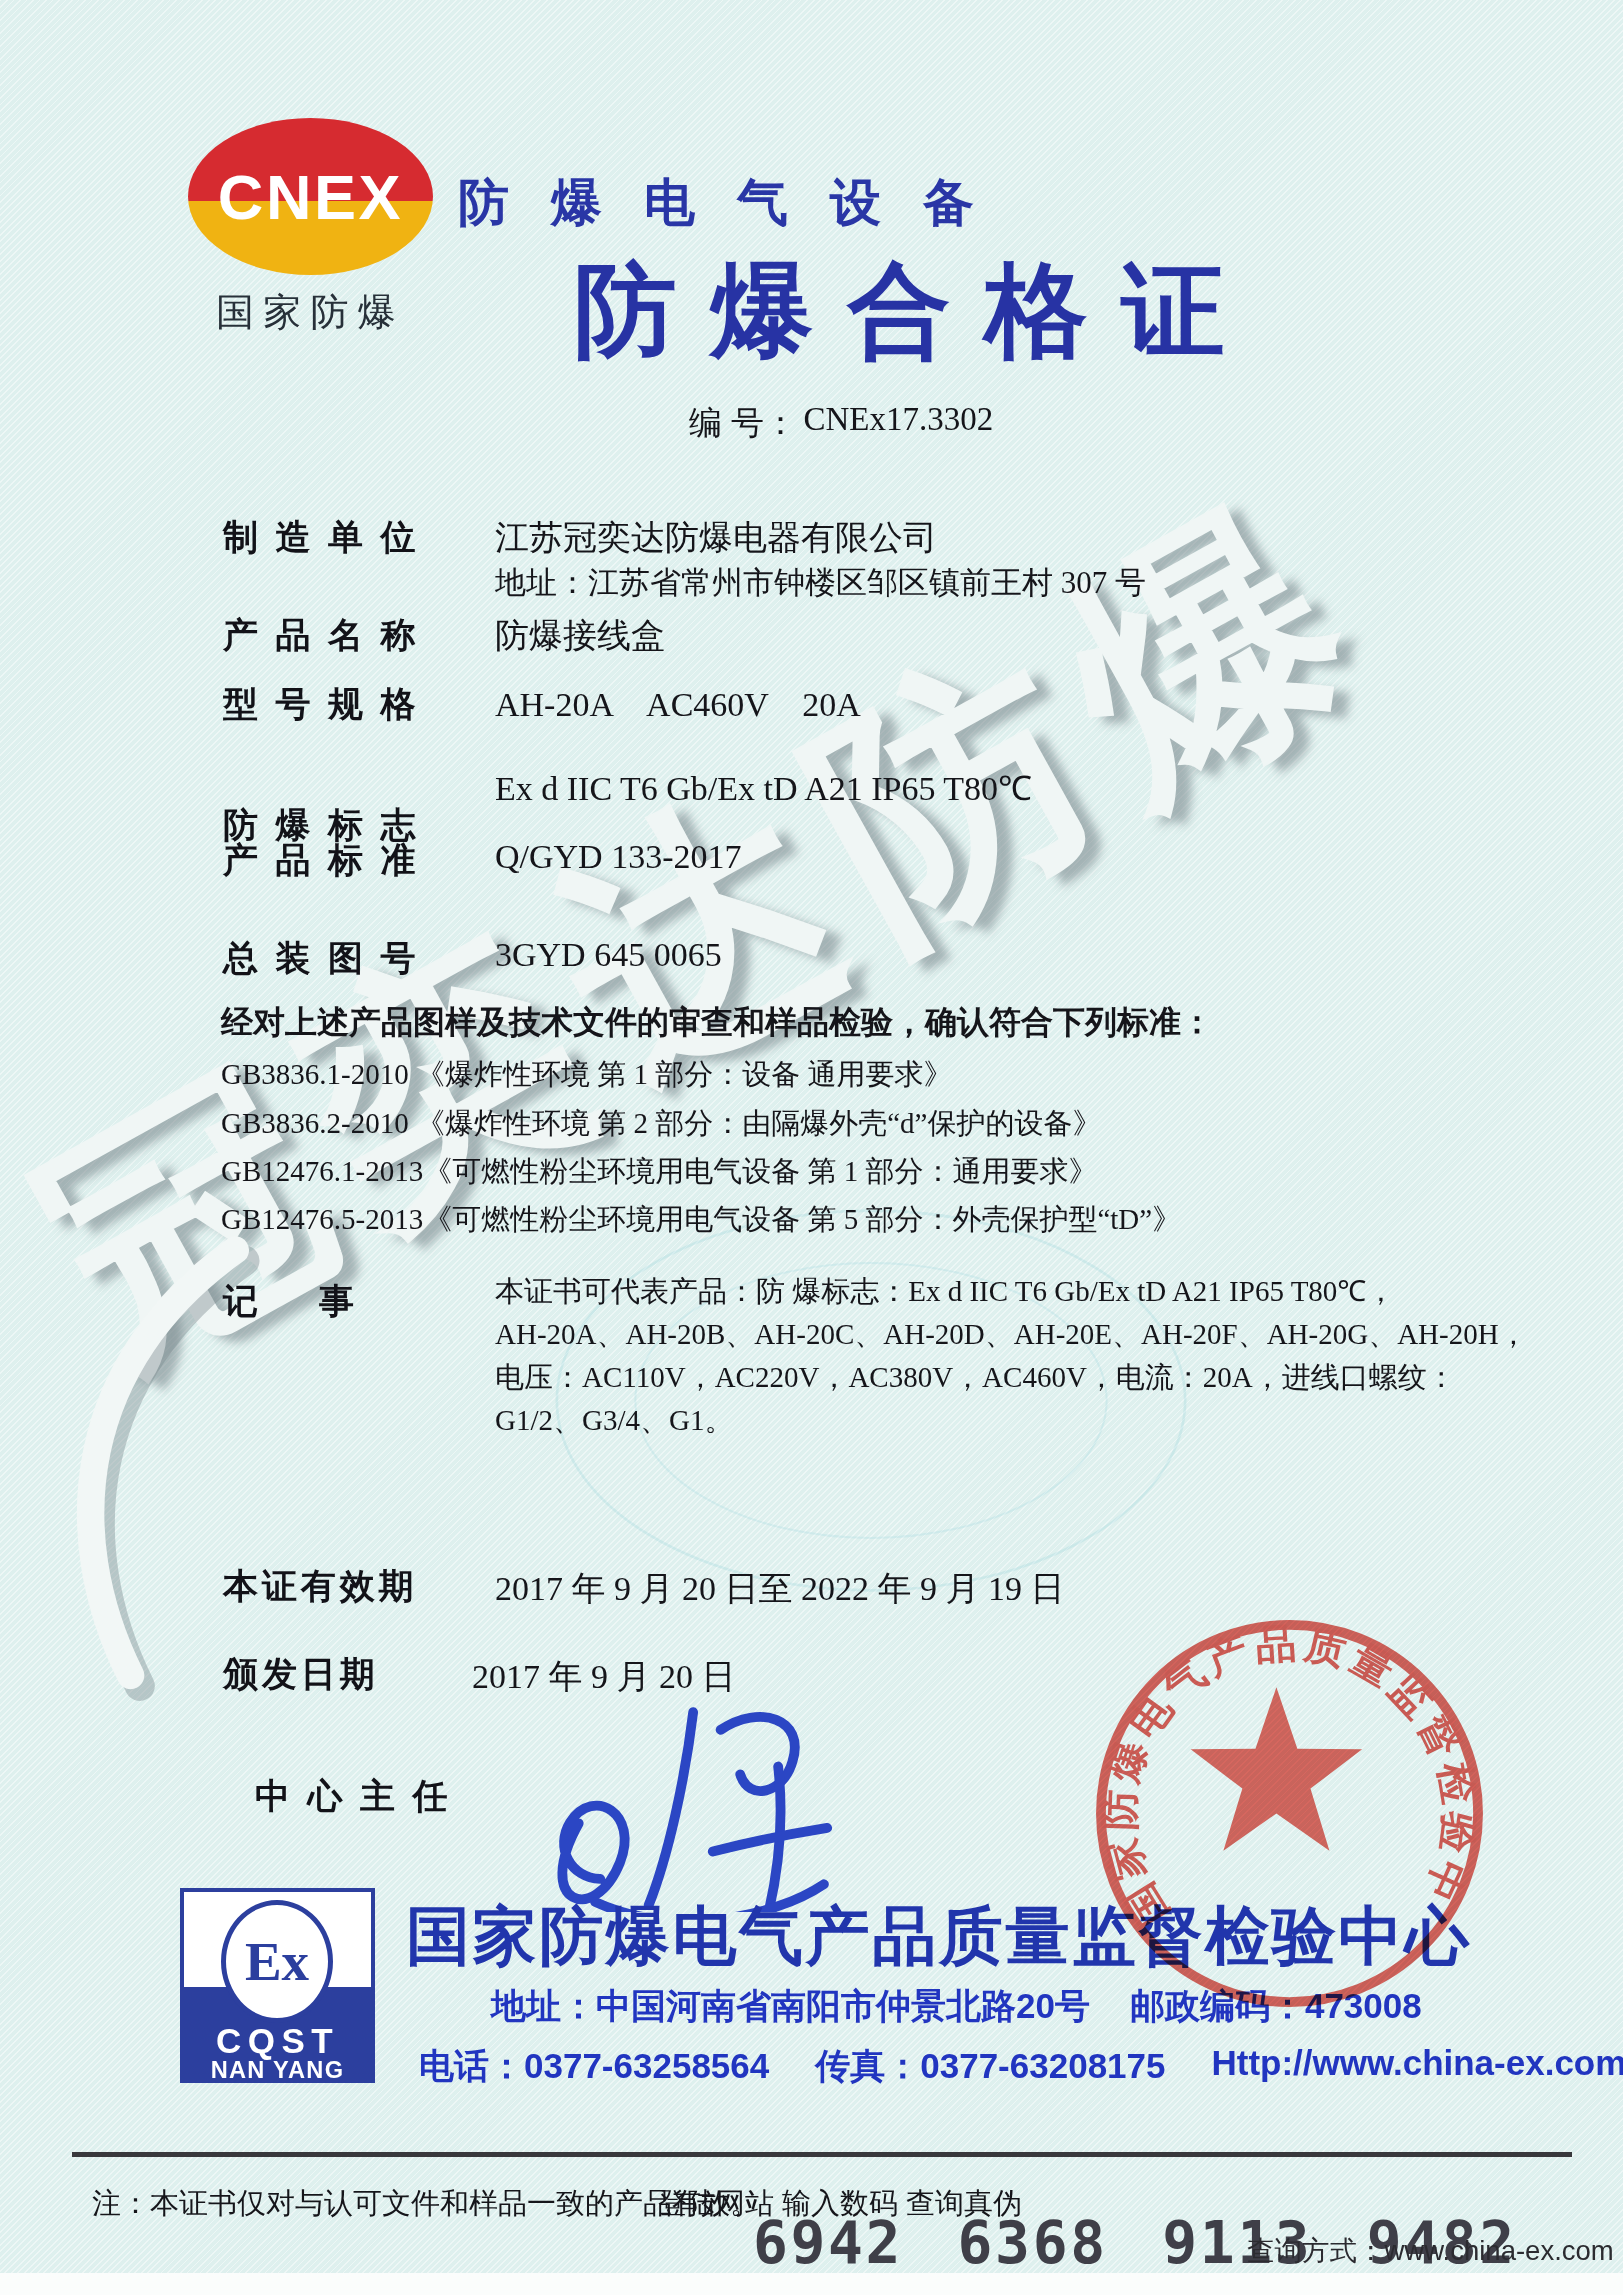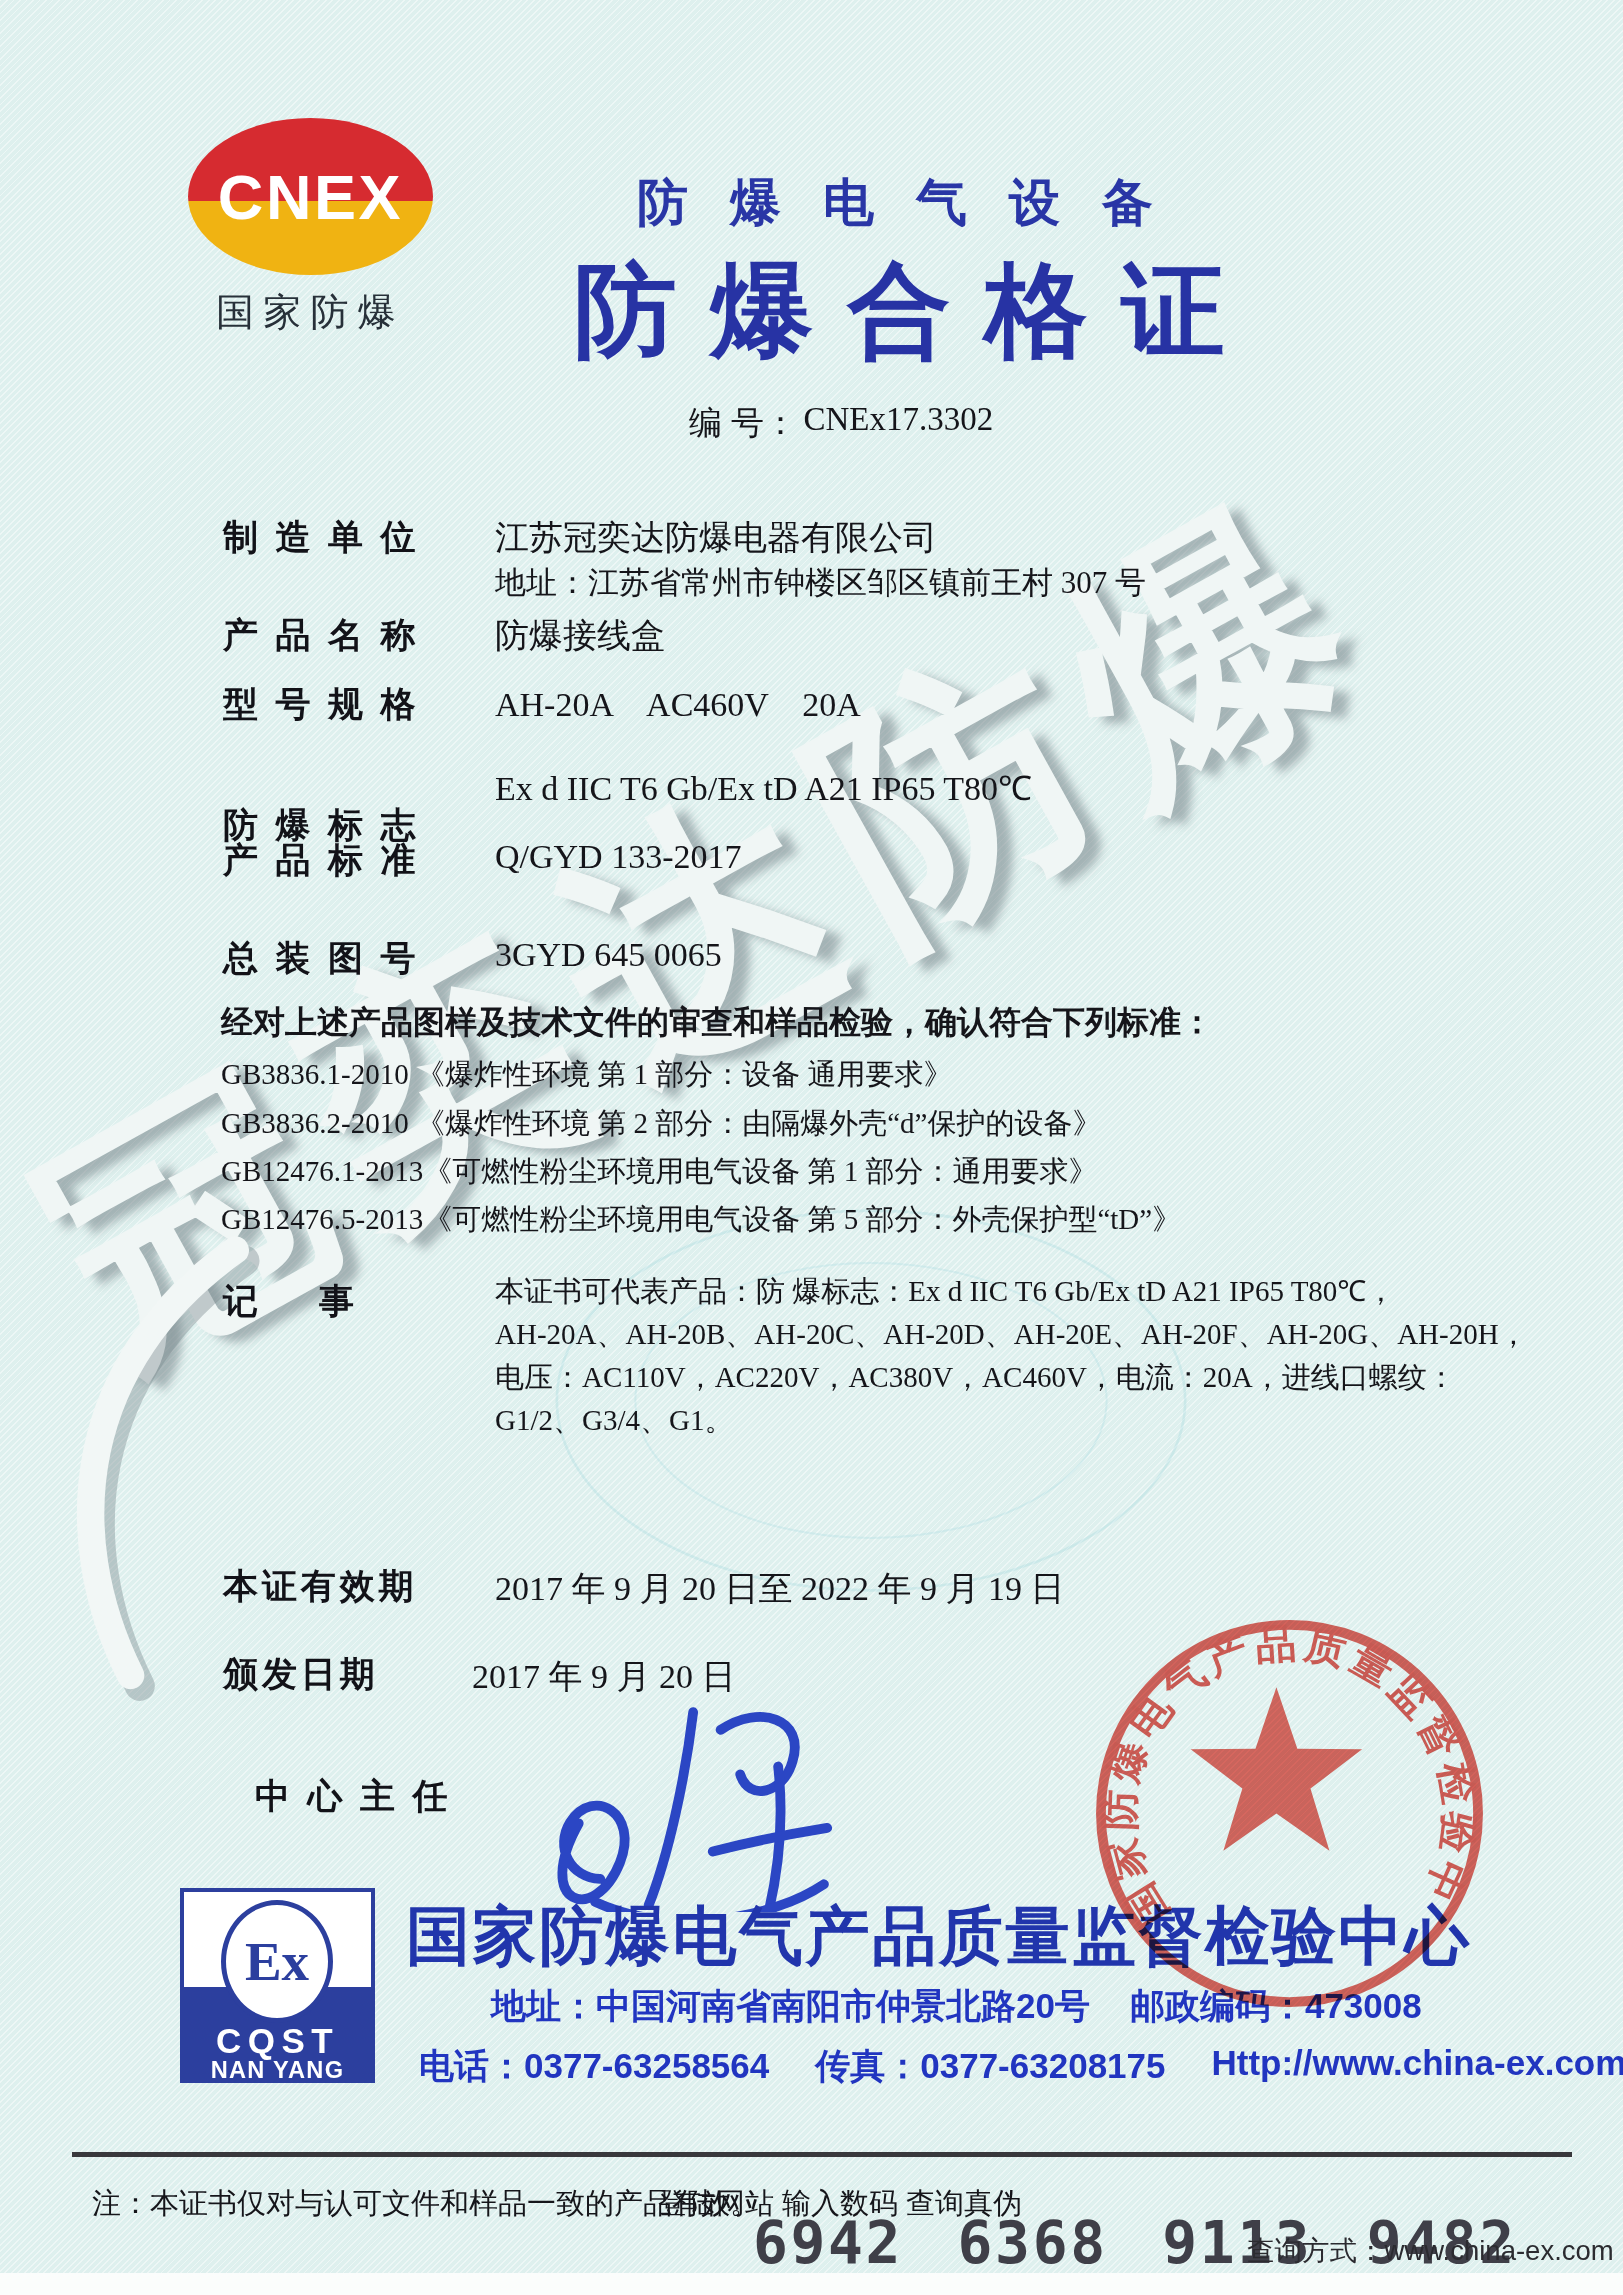--- a/index.html
+++ b/index.html
@@ -24,21 +24,21 @@
   
   .cnex{
     left:188px;top:118px;width:245px;height:157px;border-radius:50%;
     background:linear-gradient(180deg,#d62b30 0 53%,#f0b312 53% 100%);
     display:flex;align-items:center;justify-content:center;
   }
   .cnex span{font-size:63px;font-weight:bold;color:#fff;letter-spacing:2.6px;}
   .cnex-cap{left:188px;top:287px;width:245px;text-align:center;font-size:38px;
     letter-spacing:9.2px;color:#273039;font-weight:500;white-space:nowrap;}
   
-  .h-sub{left:458px;top:169px;width:916px;text-align:center;font-size:51px;font-weight:bold;
+  .h-sub{left:458px;top:169px;width:916px;text-align:left;font-size:51px;font-weight:bold;
     letter-spacing:42px;color:#2936a6;white-space:nowrap;}
   .h-title{left:458px;top:243px;width:916px;text-align:center;font-size:103px;font-weight:bold;
     letter-spacing:34px;color:#2733a4;white-space:nowrap;}
   .cert-no{left:59px;top:401px;width:1564px;display:flex;justify-content:center;gap:6.5px;
     font-size:33px;color:#15151a;}
   .lbl{font-size:35px;font-weight:bold;color:#121218;letter-spacing:3.9px;white-space:nowrap;}
   .val{font-size:34px;color:#15151a;white-space:nowrap;font-family:"Liberation Serif",serif;}
   .std{font-size:29px;color:#15151a;white-space:nowrap;font-family:"Liberation Serif",serif;}
   .blue-b{color:#2135c0;font-weight:bold;}
   

